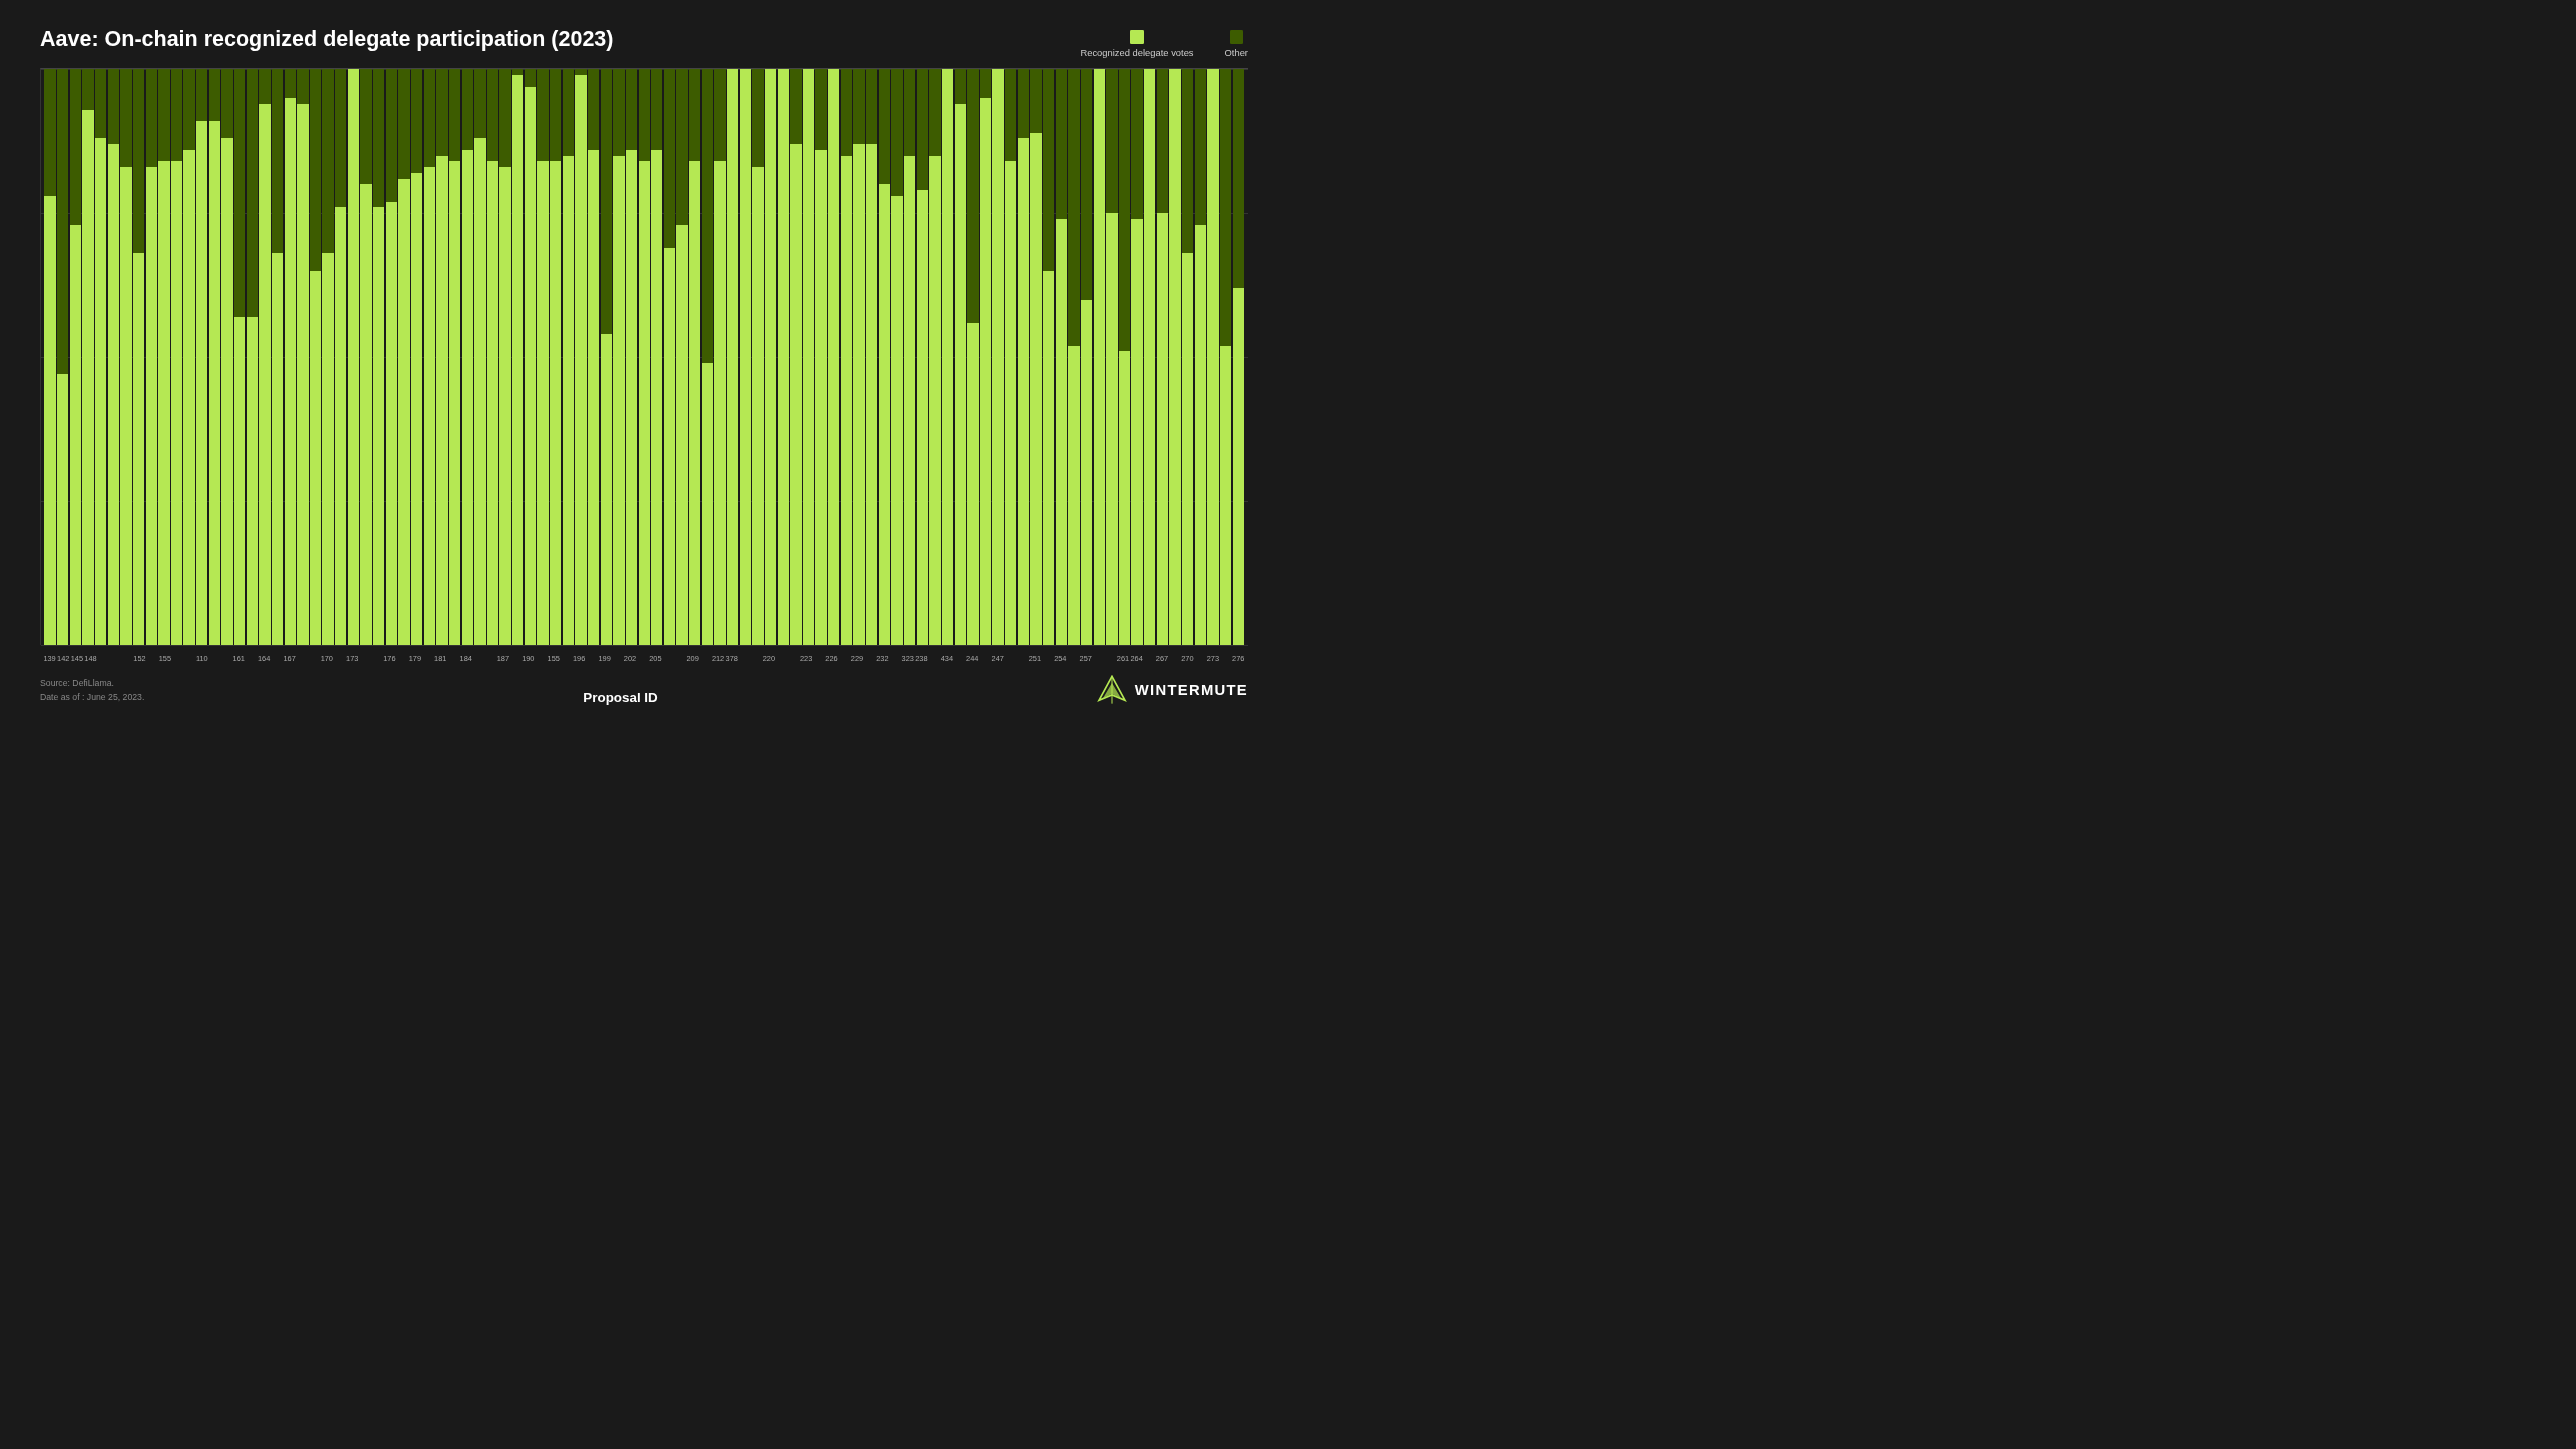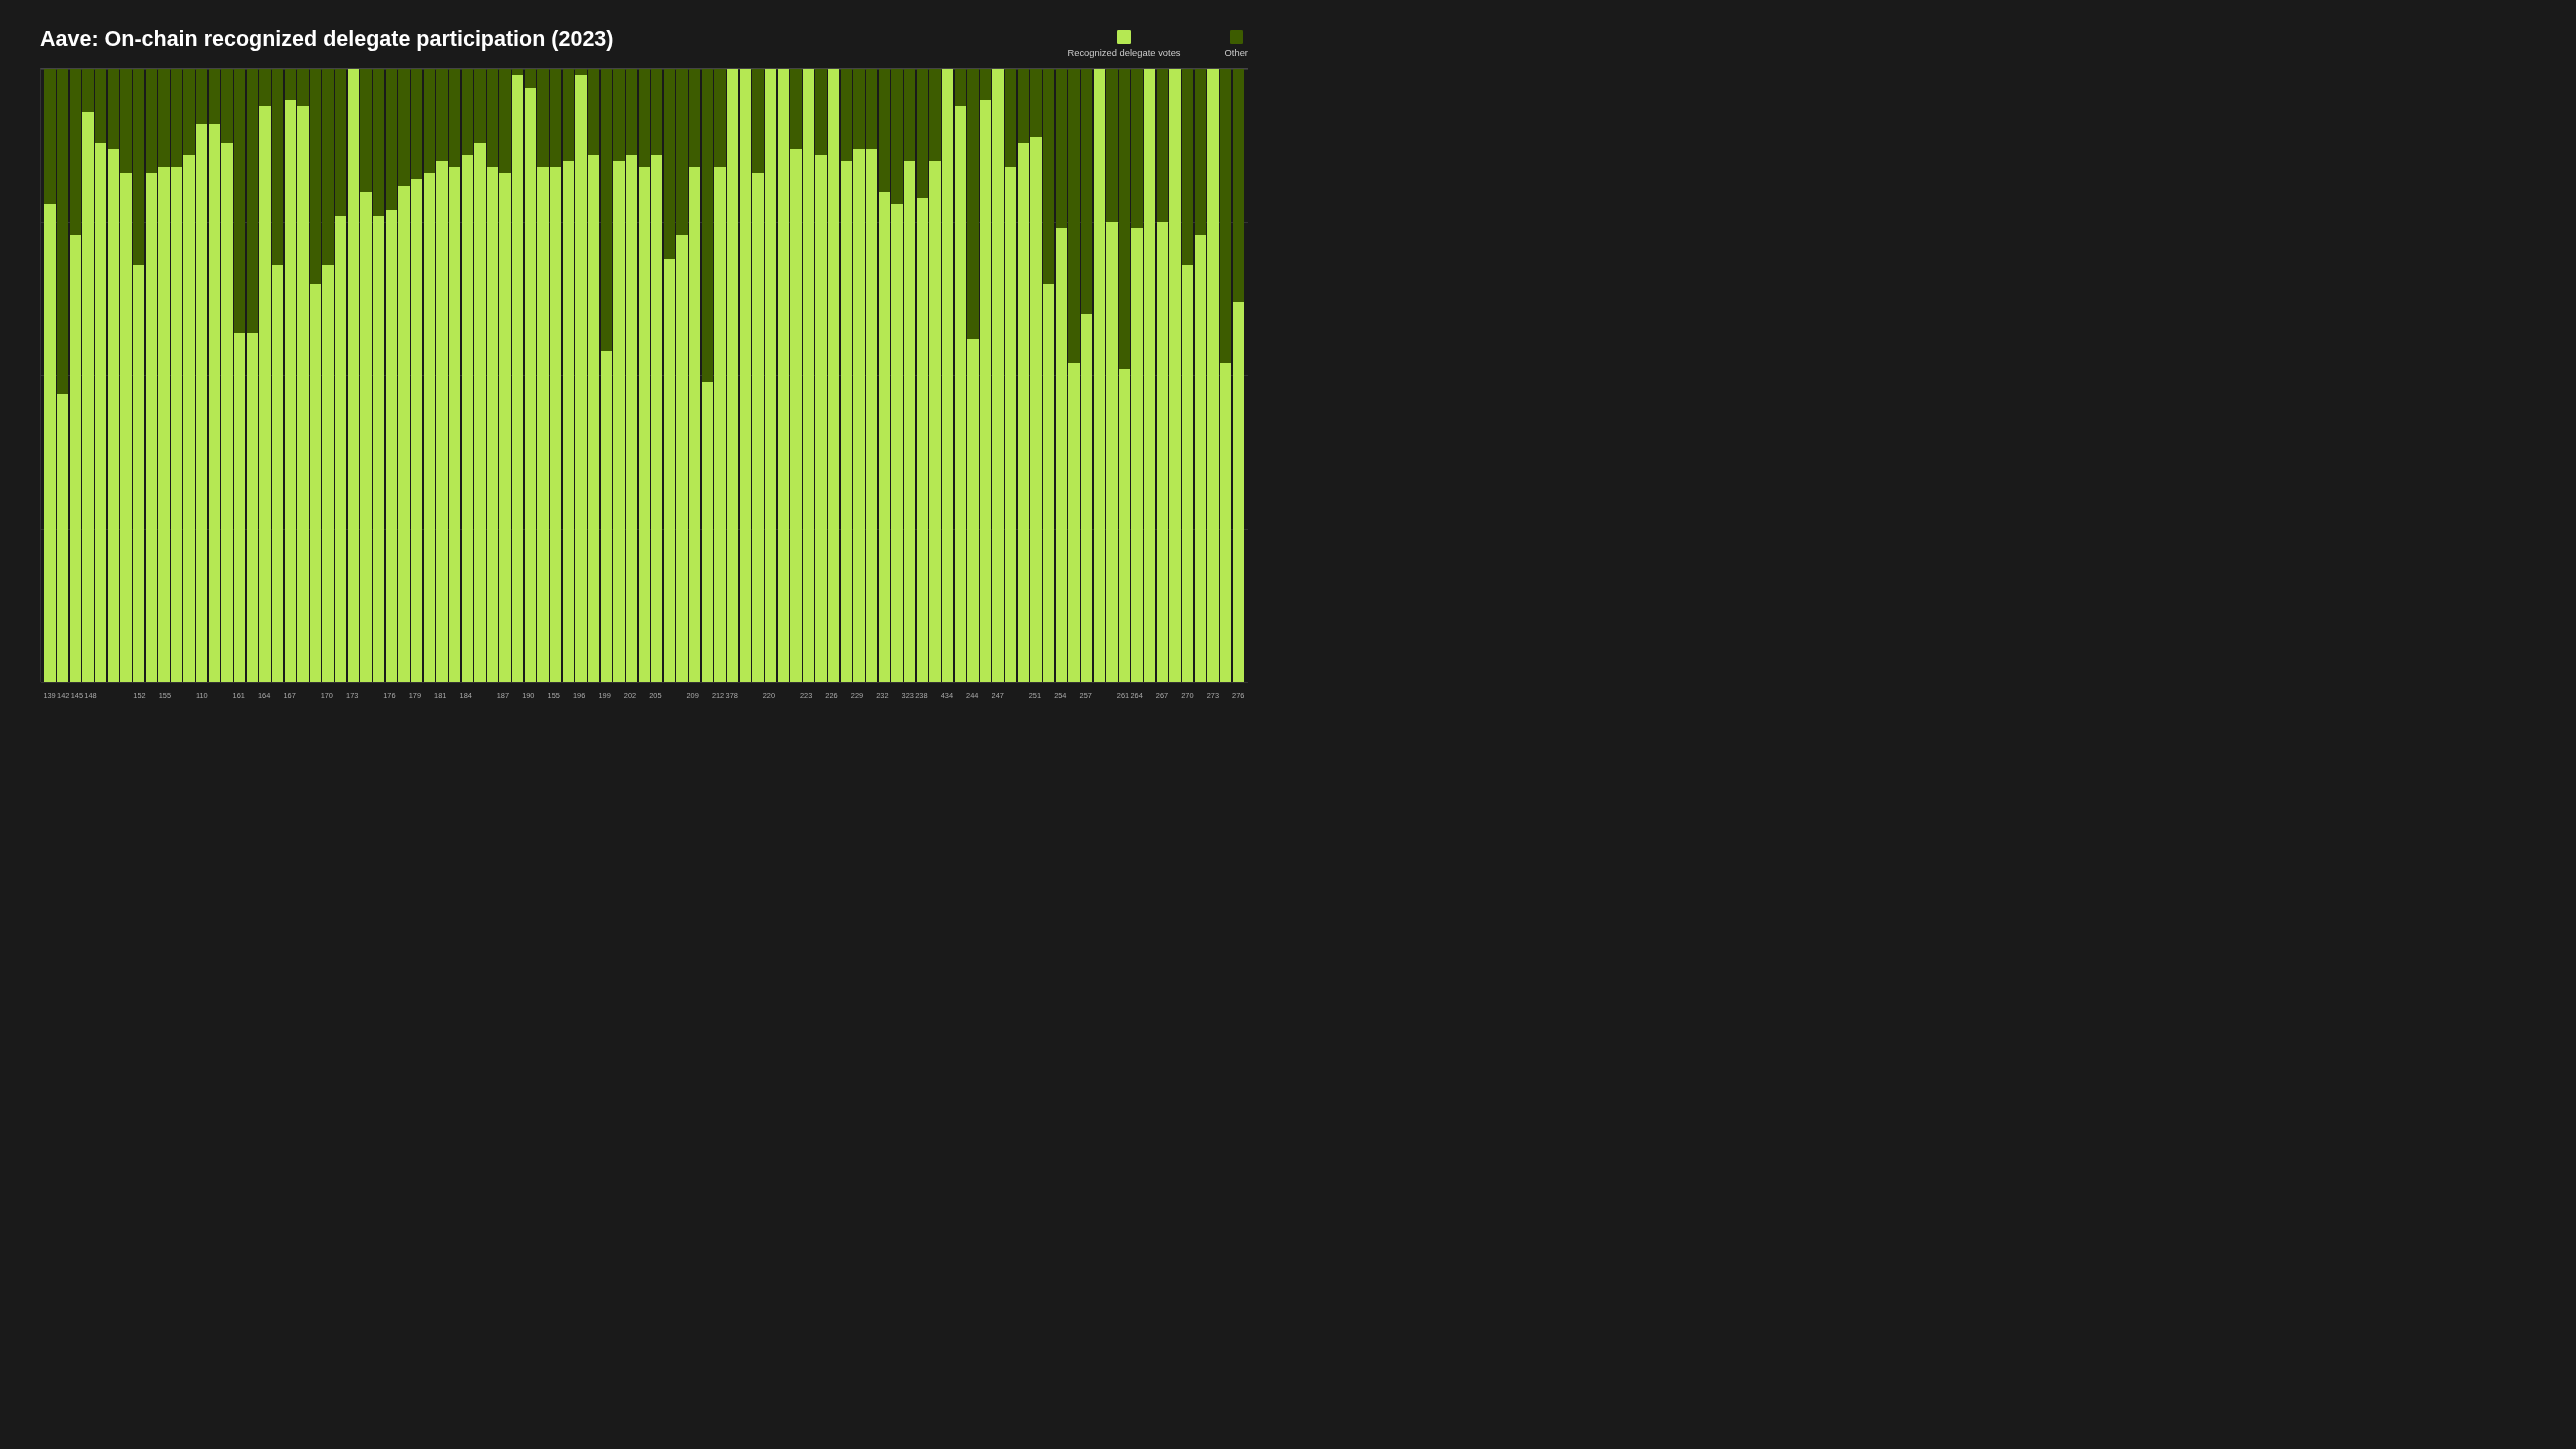--- a/index.html
+++ b/index.html
@@ -24,21 +24,21 @@
       align-items: flex-start;
       margin-bottom: 6.7px;
     }
     .chart-title {
       font-size: 21.5px;
       font-weight: bold;
       color: #ffffff;
     }
     .legend {
       display: flex;
-      gap: 44px;
+      gap: 31px;
       align-items: center;
       margin-top: 3.4px;
     }
     .legend-item {
       display: flex;
       flex-direction: column;
       align-items: center;
       gap: 3.4px;
     }
     .legend-color-box {
@@ -861,14 +861,29 @@
             <div class="x-label">270</div>
             <div class="x-label"></div>
             <div class="x-label">273</div>
             <div class="x-label"></div>
             <div class="x-label">276</div>
           </div>
       </div>
     </div>
   </div>
 
+  <div class="footer">
+    <div class="source-text">
+      <div>Source: DefiLlama.</div>
+      <div>Date as of : June 25, 2023.</div>
+    </div>
+    <div class="x-axis-title">Proposal ID</div>
+    <div class="logo-area">
+      <svg class="logo-icon" viewBox="0 0 45 45" xmlns="http://www.w3.org/2000/svg">
+        <polygon points="22.5,2 42,38 22.5,30 3,38" fill="none" stroke="#b5e853" stroke-width="2.5"></polygon>
+        <polygon points="22.5,12 36,35 22.5,28 9,35" fill="#b5e853" opacity="0.7"></polygon>
+        <line x1="22.5" y1="2" x2="22.5" y2="43" stroke="#b5e853" stroke-width="1.5"></line>
+      </svg>
+      <span class="logo-text">WINTERMUTE</span>
+    </div>
+  </div>
 </div>
 
 
 </body></html>

